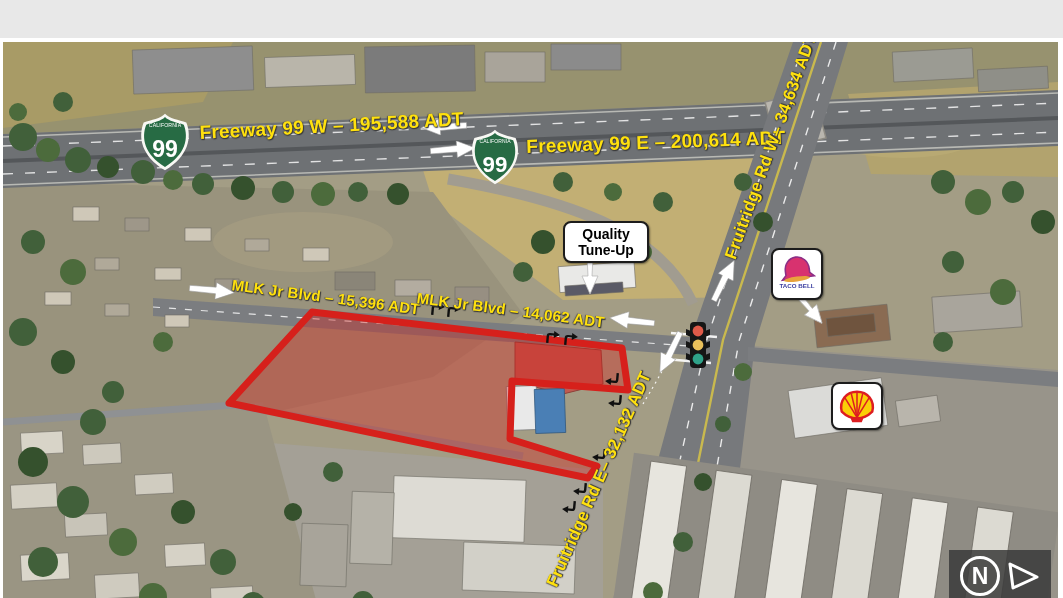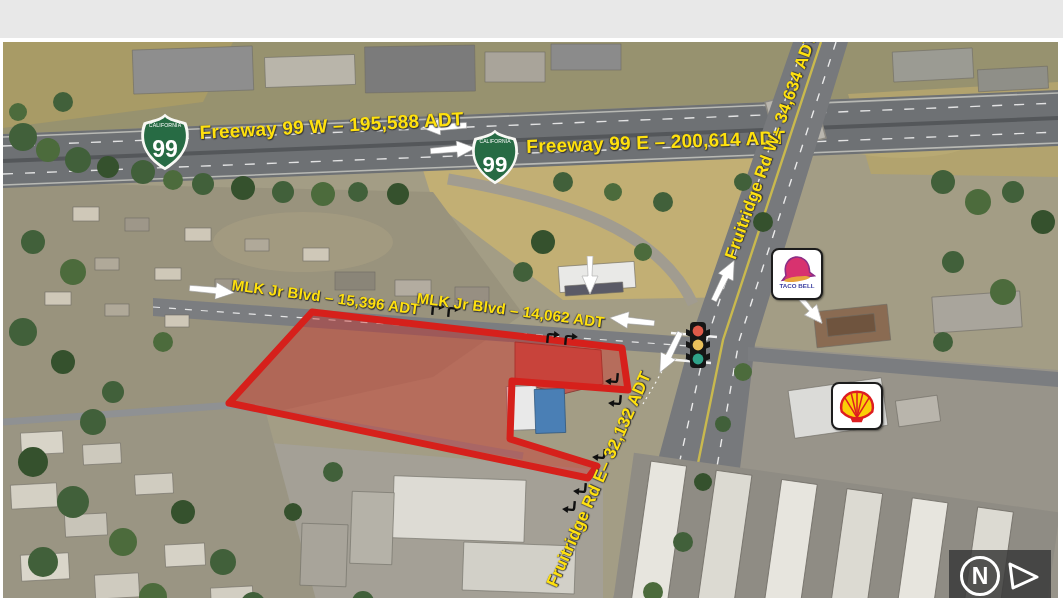--- a/index.html
+++ b/index.html
@@ -286,20 +286,24 @@
       <svg viewBox="0 0 48 18">
           <path d="M0,6 L28,5 L28,0 L48,9 L28,18 L28,12 L0,12 Z" fill="#fff" stroke="#9a9a9a" stroke-width=".6"></path>
         </svg>
     </div>
     <div class="warrow" style="left:644px;top:302px;transform:rotate(117deg);">
       <svg viewBox="0 0 48 18">
           <path d="M0,6 L28,5 L28,0 L48,9 L28,18 L28,12 L0,12 Z" fill="#fff" stroke="#9a9a9a" stroke-width=".6"></path>
         </svg>
     </div>
 
+    <div class="callout" style="left:560px;top:179px;width:78px;padding:3px 2px;font-size:14px;line-height:1.15;">
+      <div>Quality</div>
+      <div>Tune-Up</div>
+    </div>
     <div class="pointer" style="left:578px;top:214px;width:18px;height:38px;">
       <svg viewBox="0 0 18 38" width="18" height="38">
         <path d="M6,0 L12,0 L11,20 L17,20 L9,38 L1,20 L7,20 Z" fill="#ffffff" stroke="#b9b9b9" stroke-width=".8"></path>
       </svg>
     </div>
 
     <div class="logo-box" style="left:768px;top:206px;width:48px;height:48px;">
       <svg viewBox="0 0 44 44" width="44" height="44">
         <rect x="1" y="1" width="42" height="42" rx="4" fill="#ffffff"></rect>
         <path d="M22,5 C15,5 10,11 10,18 L10,22 L6,26 L38,26 L34,22 L34,18 C34,11 29,5 22,5 Z" fill="#D8326F" stroke="#8C2E86" stroke-width="1.6" transform="rotate(-8 22 16)"></path>

